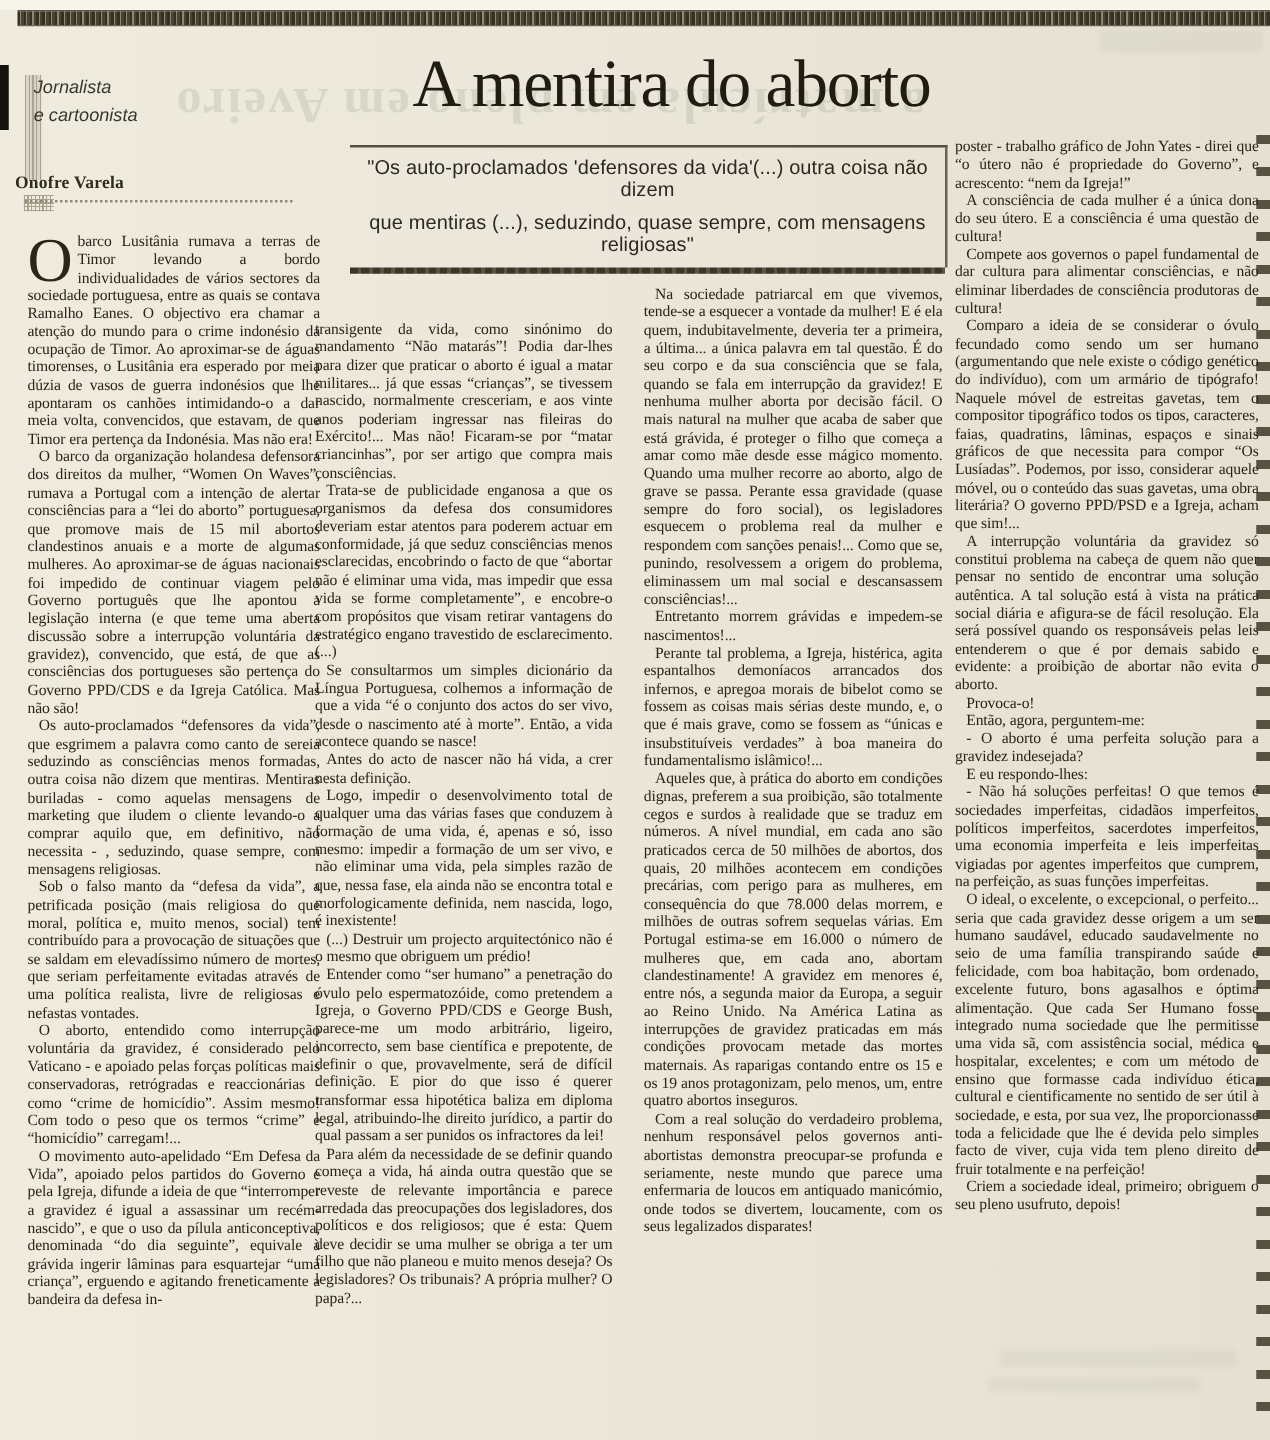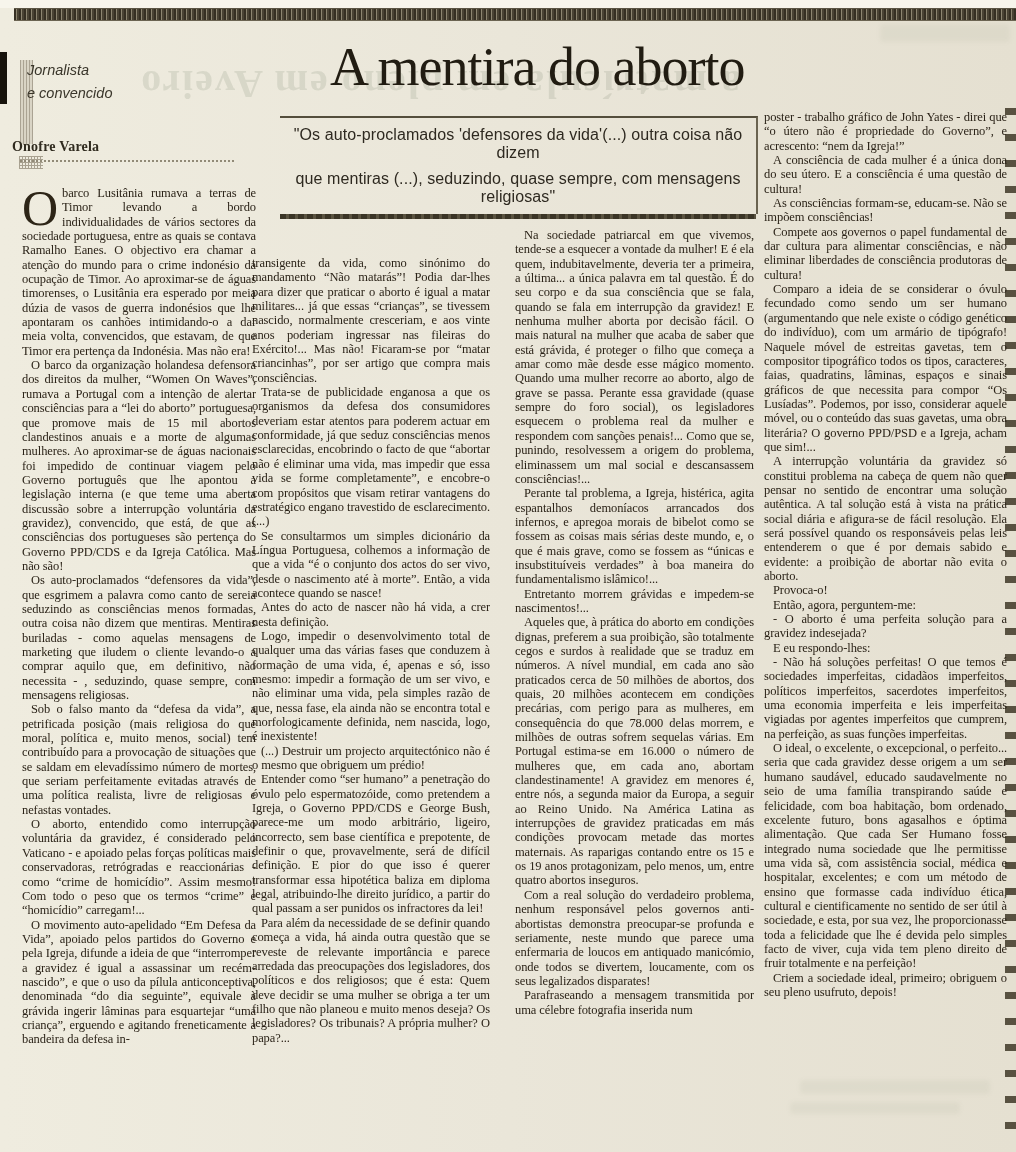--- a/index.html
+++ b/index.html
@@ -103,21 +103,21 @@
   <div class="ghost">a matrícula em pleno em Aveiro</div>
   <div class="ghost-smudge" style="left:800px;top:1080px;width:190px;height:14px;"></div>
   <div class="ghost-smudge" style="left:790px;top:1102px;width:170px;height:12px;"></div>
   <div class="ghost-smudge" style="left:880px;top:24px;width:130px;height:18px;"></div>
 
   <div class="left-edge-bar"></div>
   <div class="right-edge-marks"></div>
 
   <div class="byline-hatch"></div>
   <div class="role-line role-1">Jornalista</div>
-  <div class="role-line role-2">e convencido</div>
+  <div class="role-line role-2">e cartoonista</div>
   <div class="author">Onofre Varela</div>
   <div class="author-hatch"></div>
   <div class="author-rule"></div>
 
   <h1 class="title">A mentira do aborto</h1>
 
   <div class="pullquote">
     <p class="pq-line">"Os auto-proclamados 'defensores da vida'(...) outra coisa não dizem</p>
     <p class="pq-line">que mentiras (...), seduzindo, quase sempre, com mensagens religiosas"</p>
     <div class="pq-bottom"></div>
@@ -138,31 +138,29 @@
     <p class="para indent">Se consultarmos um simples dicionário da Língua Portuguesa, colhemos a informação de que a vida “é o conjunto dos actos do ser vivo, desde o nascimento até à morte”. Então, a vida acontece quando se nasce!</p>
     <p class="para indent">Antes do acto de nascer não há vida, a crer nesta definição.</p>
     <p class="para indent">Logo, impedir o desenvolvimento total de qualquer uma das várias fases que conduzem à formação de uma vida, é, apenas e só, isso mesmo: impedir a formação de um ser vivo, e não eliminar uma vida, pela simples razão de que, nessa fase, ela ainda não se encontra total e morfologicamente definida, nem nascida, logo, é inexistente!</p>
     <p class="para indent">(...) Destruir um projecto arquitectónico não é o mesmo que obriguem um prédio!</p>
     <p class="para indent">Entender como “ser humano” a penetração do óvulo pelo espermatozóide, como pretendem a Igreja, o Governo PPD/CDS e George Bush, parece-me um modo arbitrário, ligeiro, incorrecto, sem base científica e prepotente, de definir o que, provavelmente, será de difícil definição. E pior do que isso é querer transformar essa hipotética baliza em diploma legal, atribuindo-lhe direito jurídico, a partir do qual passam a ser punidos os infractores da lei!</p>
     <p class="para indent">Para além da necessidade de se definir quando começa a vida, há ainda outra questão que se reveste de relevante importância e parece arredada das preocupações dos legisladores, dos políticos e dos religiosos; que é esta: Quem deve decidir se uma mulher se obriga a ter um filho que não planeou e muito menos deseja? Os legisladores? Os tribunais? A própria mulher? O papa?...</p>
   </div>
 
   <div class="col col3">
     <p class="para indent">Na sociedade patriarcal em que vivemos, tende-se a esquecer a vontade da mulher! E é ela quem, indubitavelmente, deveria ter a primeira, a última... a única palavra em tal questão. É do seu corpo e da sua consciência que se fala, quando se fala em interrupção da gravidez! E nenhuma mulher aborta por decisão fácil. O mais natural na mulher que acaba de saber que está grávida, é proteger o filho que começa a amar como mãe desde esse mágico momento. Quando uma mulher recorre ao aborto, algo de grave se passa. Perante essa gravidade (quase sempre do foro social), os legisladores esquecem o problema real da mulher e respondem com sanções penais!... Como que se, punindo, resolvessem a origem do problema, eliminassem um mal social e descansassem consciências!...</p>
+    <p class="para indent">Entretanto morrem grávidas e impedem-se nascimentos!...</p>
     <p class="para indent">Perante tal problema, a Igreja, histérica, agita espantalhos demoníacos arrancados dos infernos, e apregoa morais de bibelot como se fossem as coisas mais sérias deste mundo, e, o que é mais grave, como se fossem as “únicas e insubstituíveis verdades” à boa maneira do fundamentalismo islâmico!...</p>
-    <p class="para indent">Entretanto morrem grávidas e impedem-se nascimentos!...</p>
     <p class="para indent">Aqueles que, à prática do aborto em condições dignas, preferem a sua proibição, são totalmente cegos e surdos à realidade que se traduz em números. A nível mundial, em cada ano são praticados cerca de 50 milhões de abortos, dos quais, 20 milhões acontecem em condições precárias, com perigo para as mulheres, em consequência do que 78.000 delas morrem, e milhões de outras sofrem sequelas várias. Em Portugal estima-se em 16.000 o número de mulheres que, em cada ano, abortam clandestinamente! A gravidez em menores é, entre nós, a segunda maior da Europa, a seguir ao Reino Unido. Na América Latina as interrupções de gravidez praticadas em más condições provocam metade das mortes maternais. As raparigas contando entre os 15 e os 19 anos protagonizam, pelo menos, um, entre quatro abortos inseguros.</p>
     <p class="para indent">Com a real solução do verdadeiro problema, nenhum responsável pelos governos anti-abortistas demonstra preocupar-se profunda e seriamente, neste mundo que parece uma enfermaria de loucos em antiquado manicómio, onde todos se divertem, loucamente, com os seus legalizados disparates!</p>
-    <p class="para indent">Parafraseando a mensagem transmitida por uma célebre fotografia inserida num</p>
   </div>
 
   <div class="col col4">
     <p class="para">poster - trabalho gráfico de John Yates - direi que “o útero não é propriedade do Governo”, e acrescento: “nem da Igreja!”</p>
     <p class="para indent">A consciência de cada mulher é a única dona do seu útero. E a consciência é uma questão de cultura!</p>
-    <p class="para indent">As consciências formam-se, educam-se. Não se impõem consciências!</p>
     <p class="para indent">Compete aos governos o papel fundamental de dar cultura para alimentar consciências, e não eliminar liberdades de consciência produtoras de cultura!</p>
     <p class="para indent">Comparo a ideia de se considerar o óvulo fecundado como sendo um ser humano (argumentando que nele existe o código genético do indivíduo), com um armário de tipógrafo! Naquele móvel de estreitas gavetas, tem o compositor tipográfico todos os tipos, caracteres, faias, quadratins, lâminas, espaços e sinais gráficos de que necessita para compor “Os Lusíadas”. Podemos, por isso, considerar aquele móvel, ou o conteúdo das suas gavetas, uma obra literária? O governo PPD/PSD e a Igreja, acham que sim!...</p>
     <p class="para indent">A interrupção voluntária da gravidez só constitui problema na cabeça de quem não quer pensar no sentido de encontrar uma solução autêntica. A tal solução está à vista na prática social diária e afigura-se de fácil resolução. Ela será possível quando os responsáveis pelas leis entenderem o que é por demais sabido e evidente: a proibição de abortar não evita o aborto.</p>
     <p class="para indent">Provoca-o!</p>
     <p class="para indent">Então, agora, perguntem-me:</p>
     <p class="para indent">- O aborto é uma perfeita solução para a gravidez indesejada?</p>
     <p class="para indent">E eu respondo-lhes:</p>
     <p class="para indent">- Não há soluções perfeitas! O que temos é sociedades imperfeitas, cidadãos imperfeitos, políticos imperfeitos, sacerdotes imperfeitos, uma economia imperfeita e leis imperfeitas vigiadas por agentes imperfeitos que cumprem, na perfeição, as suas funções imperfeitas.</p>
     <p class="para indent">O ideal, o excelente, o excepcional, o perfeito... seria que cada gravidez desse origem a um ser humano saudável, educado saudavelmente no seio de uma família transpirando saúde e felicidade, com boa habitação, bom ordenado, excelente futuro, bons agasalhos e óptima alimentação. Que cada Ser Humano fosse integrado numa sociedade que lhe permitisse uma vida sã, com assistência social, médica e hospitalar, excelentes; e com um método de ensino que formasse cada indivíduo ética, cultural e cientificamente no sentido de ser útil à sociedade, e esta, por sua vez, lhe proporcionasse toda a felicidade que lhe é devida pelo simples facto de viver, cuja vida tem pleno direito de fruir totalmente e na perfeição!</p>
     <p class="para indent">Criem a sociedade ideal, primeiro; obriguem o seu pleno usufruto, depois!</p>

